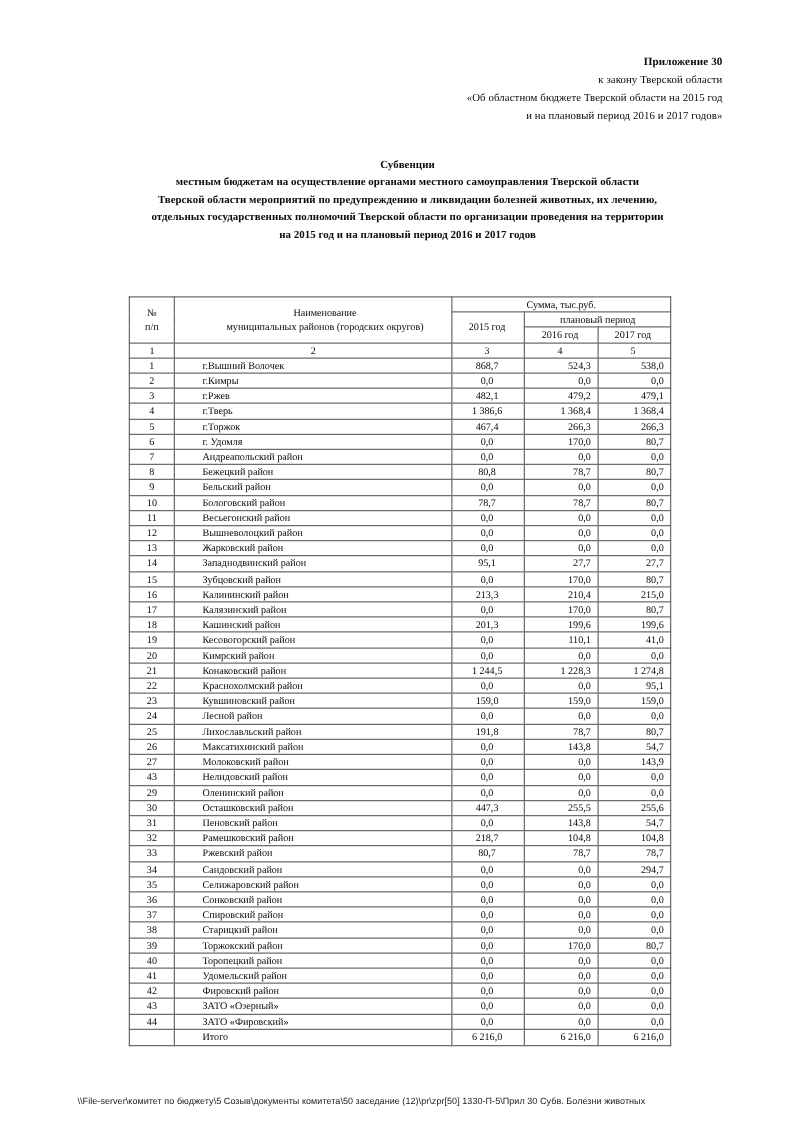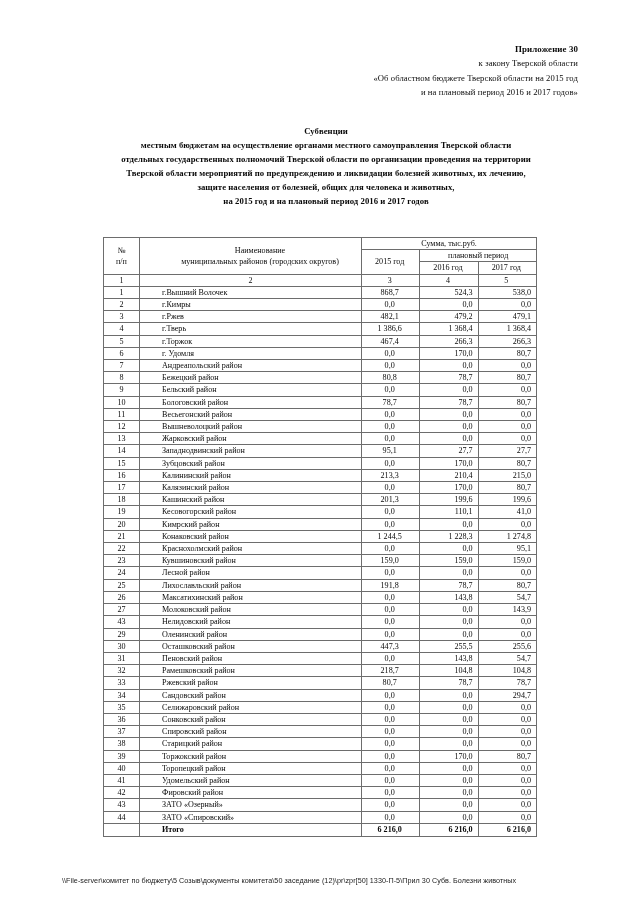--- a/index.html
+++ b/index.html
@@ -83,21 +83,21 @@
 
   th.head-tall { height: 52px; text-align: center; vertical-align: middle; }
   th.head-sum  { text-align: center; height: 16px; }
   th.head-plan { height: 16px; }
   th.head-yr   { text-align: center; height: 15px; }
   th.head-2015 { text-align: center; }
   tr.numrow td { text-align: center; height: 11.4px; font-size: 8px; }
   tr.numrow td.col-name { text-align: center; padding-left: 3px !important; }
 
   tr.total-row td {
-    font-weight: bold;
+    font-weight: normal;
     height: 13px;
   }
   tr.total-row td.col-name {
     text-align: left;
     padding-left: 22px !important;
   }
 
   .head-name-l1 { display: block; }
   .head-name-l2 { display: block; }
 
@@ -123,23 +123,22 @@
   <div class="appendix-block">
     <div class="appendix-title">Приложение 30</div>
     <div>к закону Тверской области</div>
     <div>«Об областном бюджете Тверской области на 2015 год</div>
     <div>и на плановый период 2016 и 2017 годов»</div>
   </div>
 
   <div class="doc-title">
     <span class="line-main">Субвенции</span>
     <span class="line-main">местным бюджетам на осуществление органами местного самоуправления Тверской области</span>
+    <span class="line-main">Тверской области мероприятий по предупреждению и ликвидации болезней животных, их лечению,</span>
     <span class="line-main">отдельных государственных полномочий Тверской области по организации проведения на территории</span>
-    <span class="line-main">Тверской области мероприятий по предупреждению и ликвидации болезней животных, их лечению,</span>
-    <span class="line-main">защите населения от болезней, общих для человека и животных,</span>
     <span class="line-main">на 2015 год и на плановый период 2016 и 2017  годов</span>
   </div>
 
   <div class="table-wrap">
     <table class="budget">
       <thead>
         <tr>
           <th class="col-no head-tall" rowspan="3">
             <span class="head-name-l1">№</span>
             <span class="head-name-l2">п/п</span>
@@ -463,21 +462,21 @@
           </tr>
           <tr>
             <td class="col-no">43</td>
             <td class="col-name">ЗАТО «Озерный»</td>
             <td class="col-y2015">0,0</td>
             <td class="col-y2016">0,0</td>
             <td class="col-y2017">0,0</td>
           </tr>
           <tr>
             <td class="col-no">44</td>
-            <td class="col-name">ЗАТО «Спировский»</td>
+            <td class="col-name">ЗАТО «Фировский»</td>
             <td class="col-y2015">0,0</td>
             <td class="col-y2016">0,0</td>
             <td class="col-y2017">0,0</td>
           </tr>
           <tr class="total-row">
             <td class="col-no"></td>
             <td class="col-name">Итого</td>
             <td class="col-y2015">6 216,0</td>
             <td class="col-y2016">6 216,0</td>
             <td class="col-y2017">6 216,0</td>

